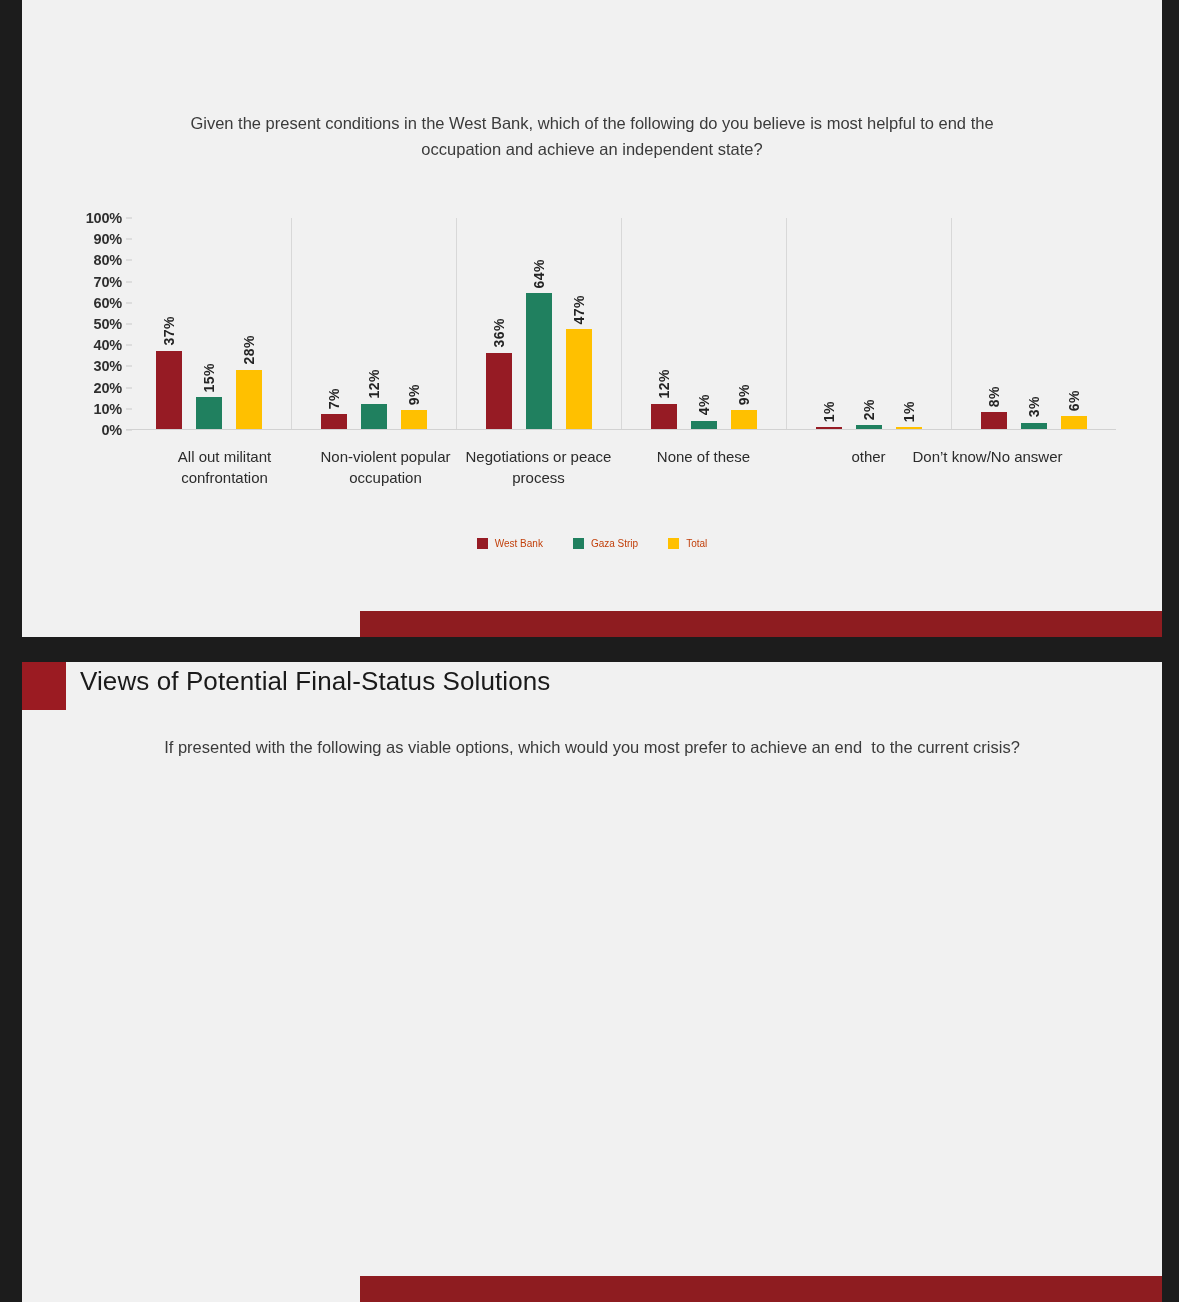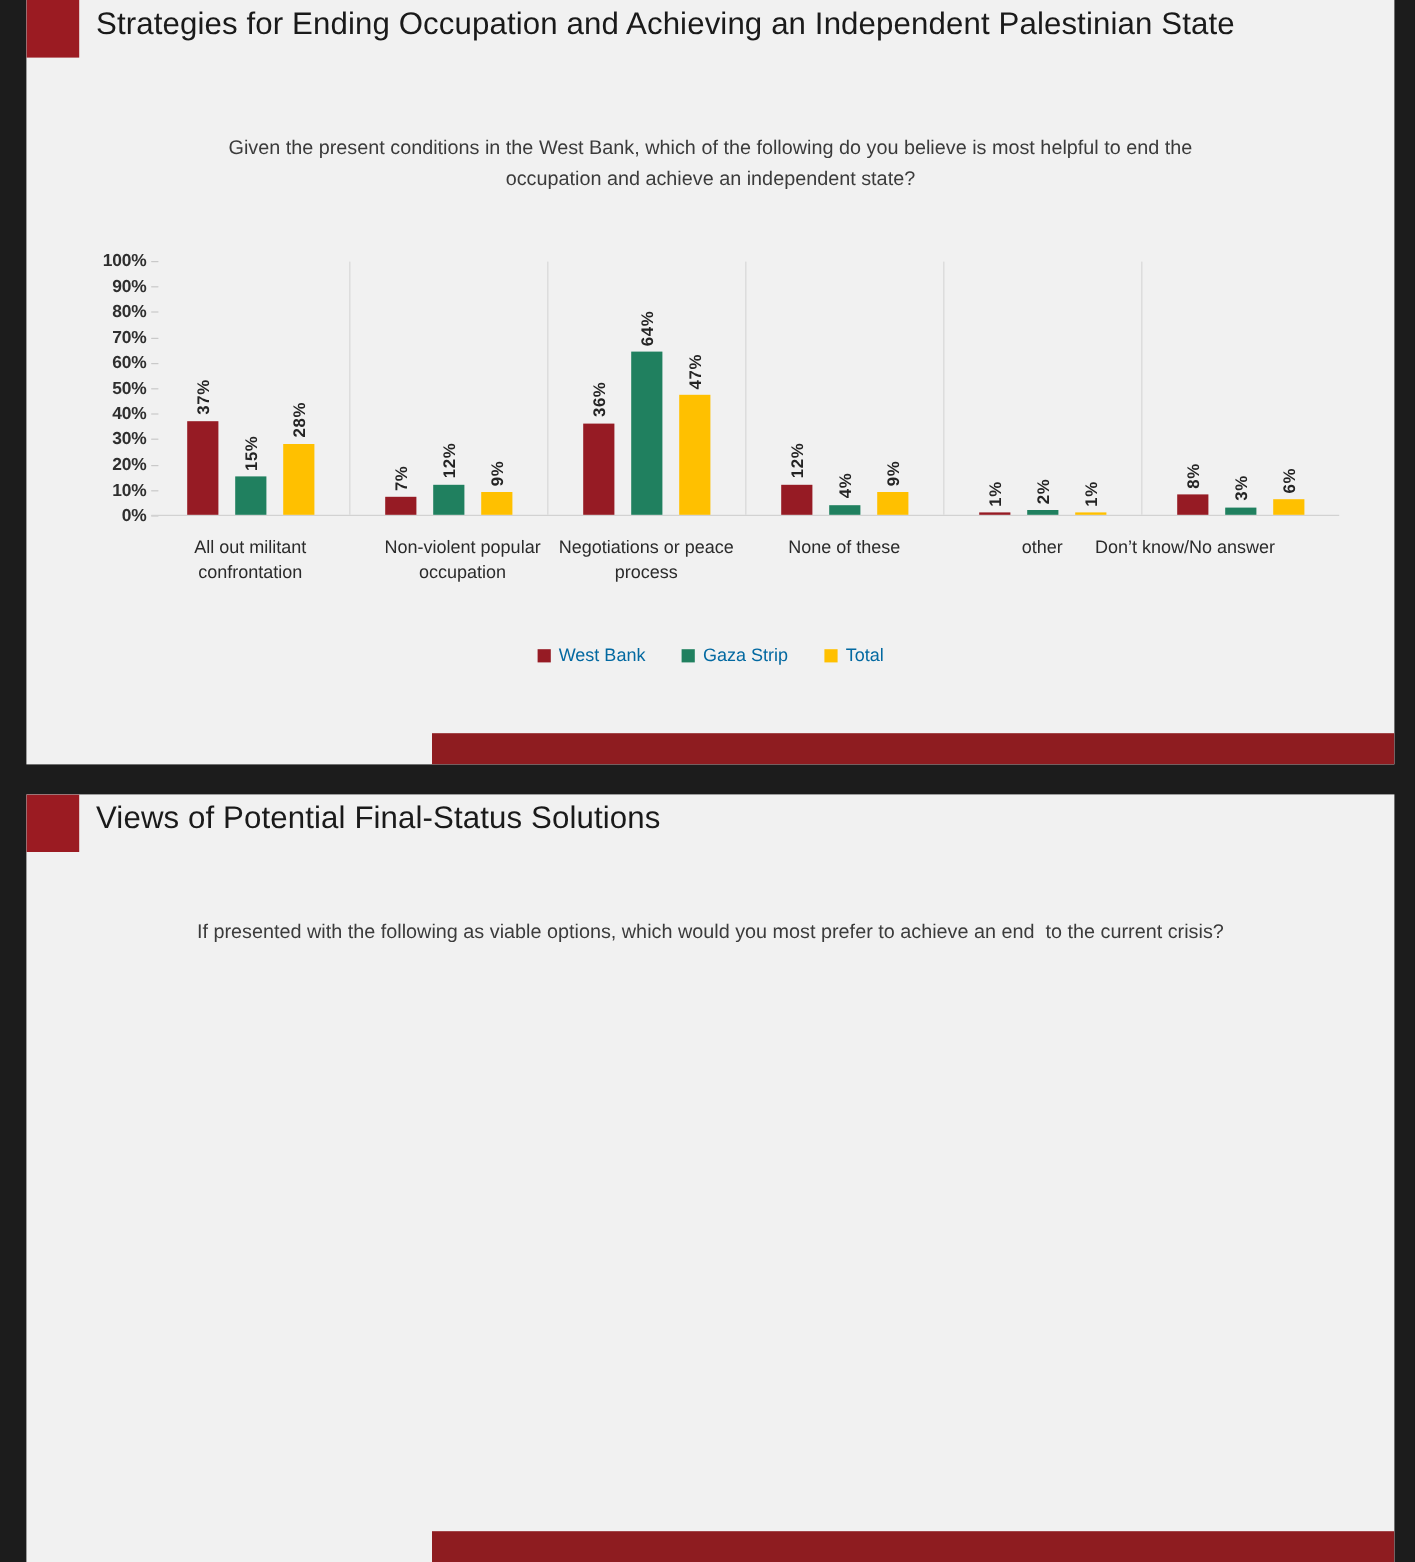--- a/index.html
+++ b/index.html
@@ -34,21 +34,21 @@
   }
 
   
   .chart-subtitle {
     position: absolute; left: 50%; transform: translateX(-50%);
     width: 860px; text-align: center;
     font-size: 16.5px; line-height: 26px; color: #3b3b3b;
     white-space: pre-wrap;
   }
   #slide-1 .chart-subtitle { top: 110px; }
-  #slide-2 .chart-subtitle { top: 102px; }
+  #slide-2 .chart-subtitle { top: 72px; }
 
   
   .plot-wrap { position: absolute; left: 0; width: 1140px; }
   #slide-1 .plot-wrap { top: 218px; height: 220px; }
 
   .yaxis {
     position: absolute; left: 48px; top: 0;
     width: 56px; height: 100%;
   }
   .ytick {
@@ -99,21 +99,21 @@
   }
 
   
   .legend {
     position: absolute; left: 0; width: 1140px;
     display: flex; justify-content: center; align-items: center; gap: 30px;
   }
   #slide-1 .legend { top: 538px; }
   .legend-item { display: flex; align-items: center; gap: 7px; }
   .legend-swatch { width: 11px; height: 11px; display: inline-block; }
-  .legend-text { font-size: 15px; color: #0369a1; }
+  .legend-text { font-size: 10px; color: #c2410c; }
 
   
   .logo { position: absolute; right: 18px; width: 150px; text-align: center; }
   #slide-1 .logo { top: 562px; }
   .logo-mark {
     font-size: 25px; color: #8f2a32; line-height: 28px;
     font-family: "DejaVu Sans", sans-serif; letter-spacing: -1px;
   }
   .logo-ar { font-size: 8px; color: #8f2a32; line-height: 11px; font-family: "DejaVu Sans", sans-serif; }
   .logo-en { font-size: 6.5px; color: #8f2a32; line-height: 10px; letter-spacing: -.1px; }
@@ -122,24 +122,20 @@
   .stripe { position: absolute; height: 26px; background: #8e1c20; }
   #slide-1 .stripe { left: 338px; right: 0; bottom: 0; }
   #slide-2 .stripe { left: 338px; right: 0; bottom: 0; }
 </style>
 </head>
 <body>
 
 <div class="deck">
 
   <section class="slide" id="slide-1">
-    <div class="title-row">
-      <div class="title-accent"></div>
-      <h1 class="slide-title">Strategies for Ending Occupation and Achieving an Independent Palestinian State</h1>
-    </div>
 
     <div class="chart-subtitle">Given the present conditions in the West Bank, which of the following do you believe is most helpful to end the occupation and achieve an independent state?</div>
 
     <div class="plot-wrap" style="height: 212px;">
       <div class="yaxis">
           <div class="ytick" style="top: 212px;">0%</div>
           <div class="ytick-mark" style="top: 212px;"></div>
           <div class="ytick" style="top: 190.8px;">10%</div>
           <div class="ytick-mark" style="top: 190.8px;"></div>
           <div class="ytick" style="top: 169.6px;">20%</div>
@@ -248,21 +244,21 @@
             </div>
             <div class="bar-slot">
               <span class="bar-label" style="bottom: 17.72px;">6%</span>
               <div class="bar tt" title="Total: 6%" style="height: 12.72px; background: rgb(255, 192, 0);"></div>
             </div>
           </div>
         </div>
     </div>
 
     <div class="cats">
-        <div class="cat" style="left: 0px; width: 165px;">
+        <div class="cat" style="left: 16px; width: 165px;">
           <div>All out militant</div>
           <div>confrontation</div>
         </div>
         <div class="cat" style="left: 177px; width: 165px;">
           <div>Non-violent popular</div>
           <div>occupation</div>
         </div>
         <div class="cat" style="left: 330px; width: 165px;">
           <div>Negotiations or peace</div>
           <div>process</div>

